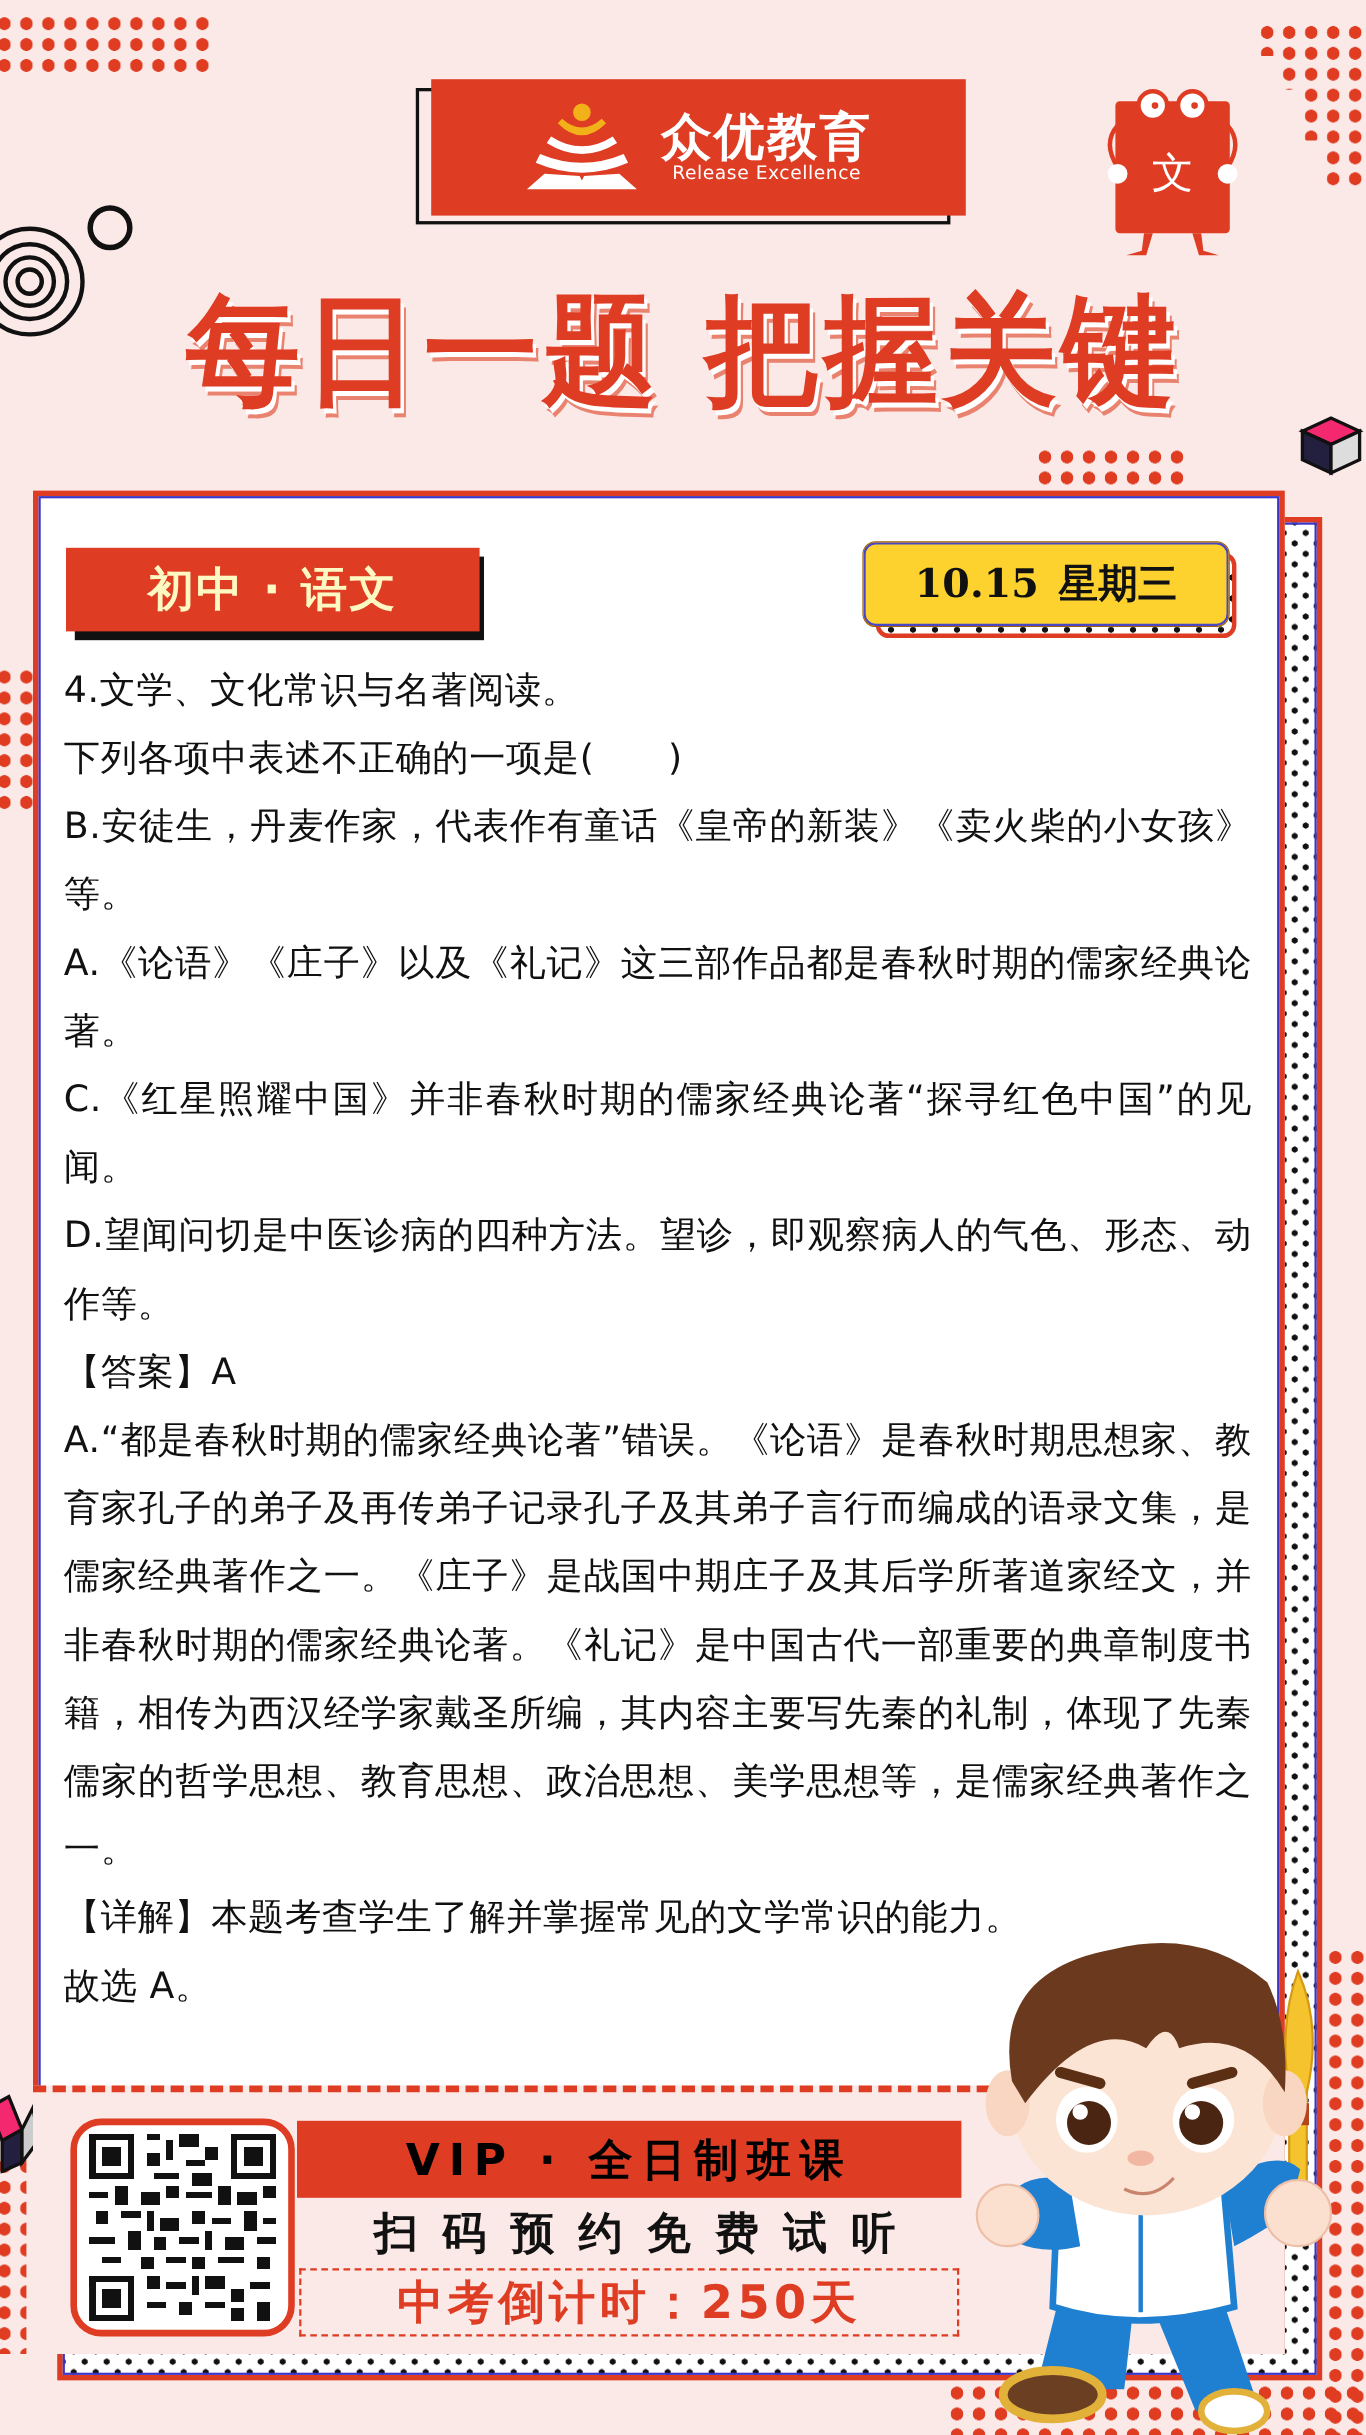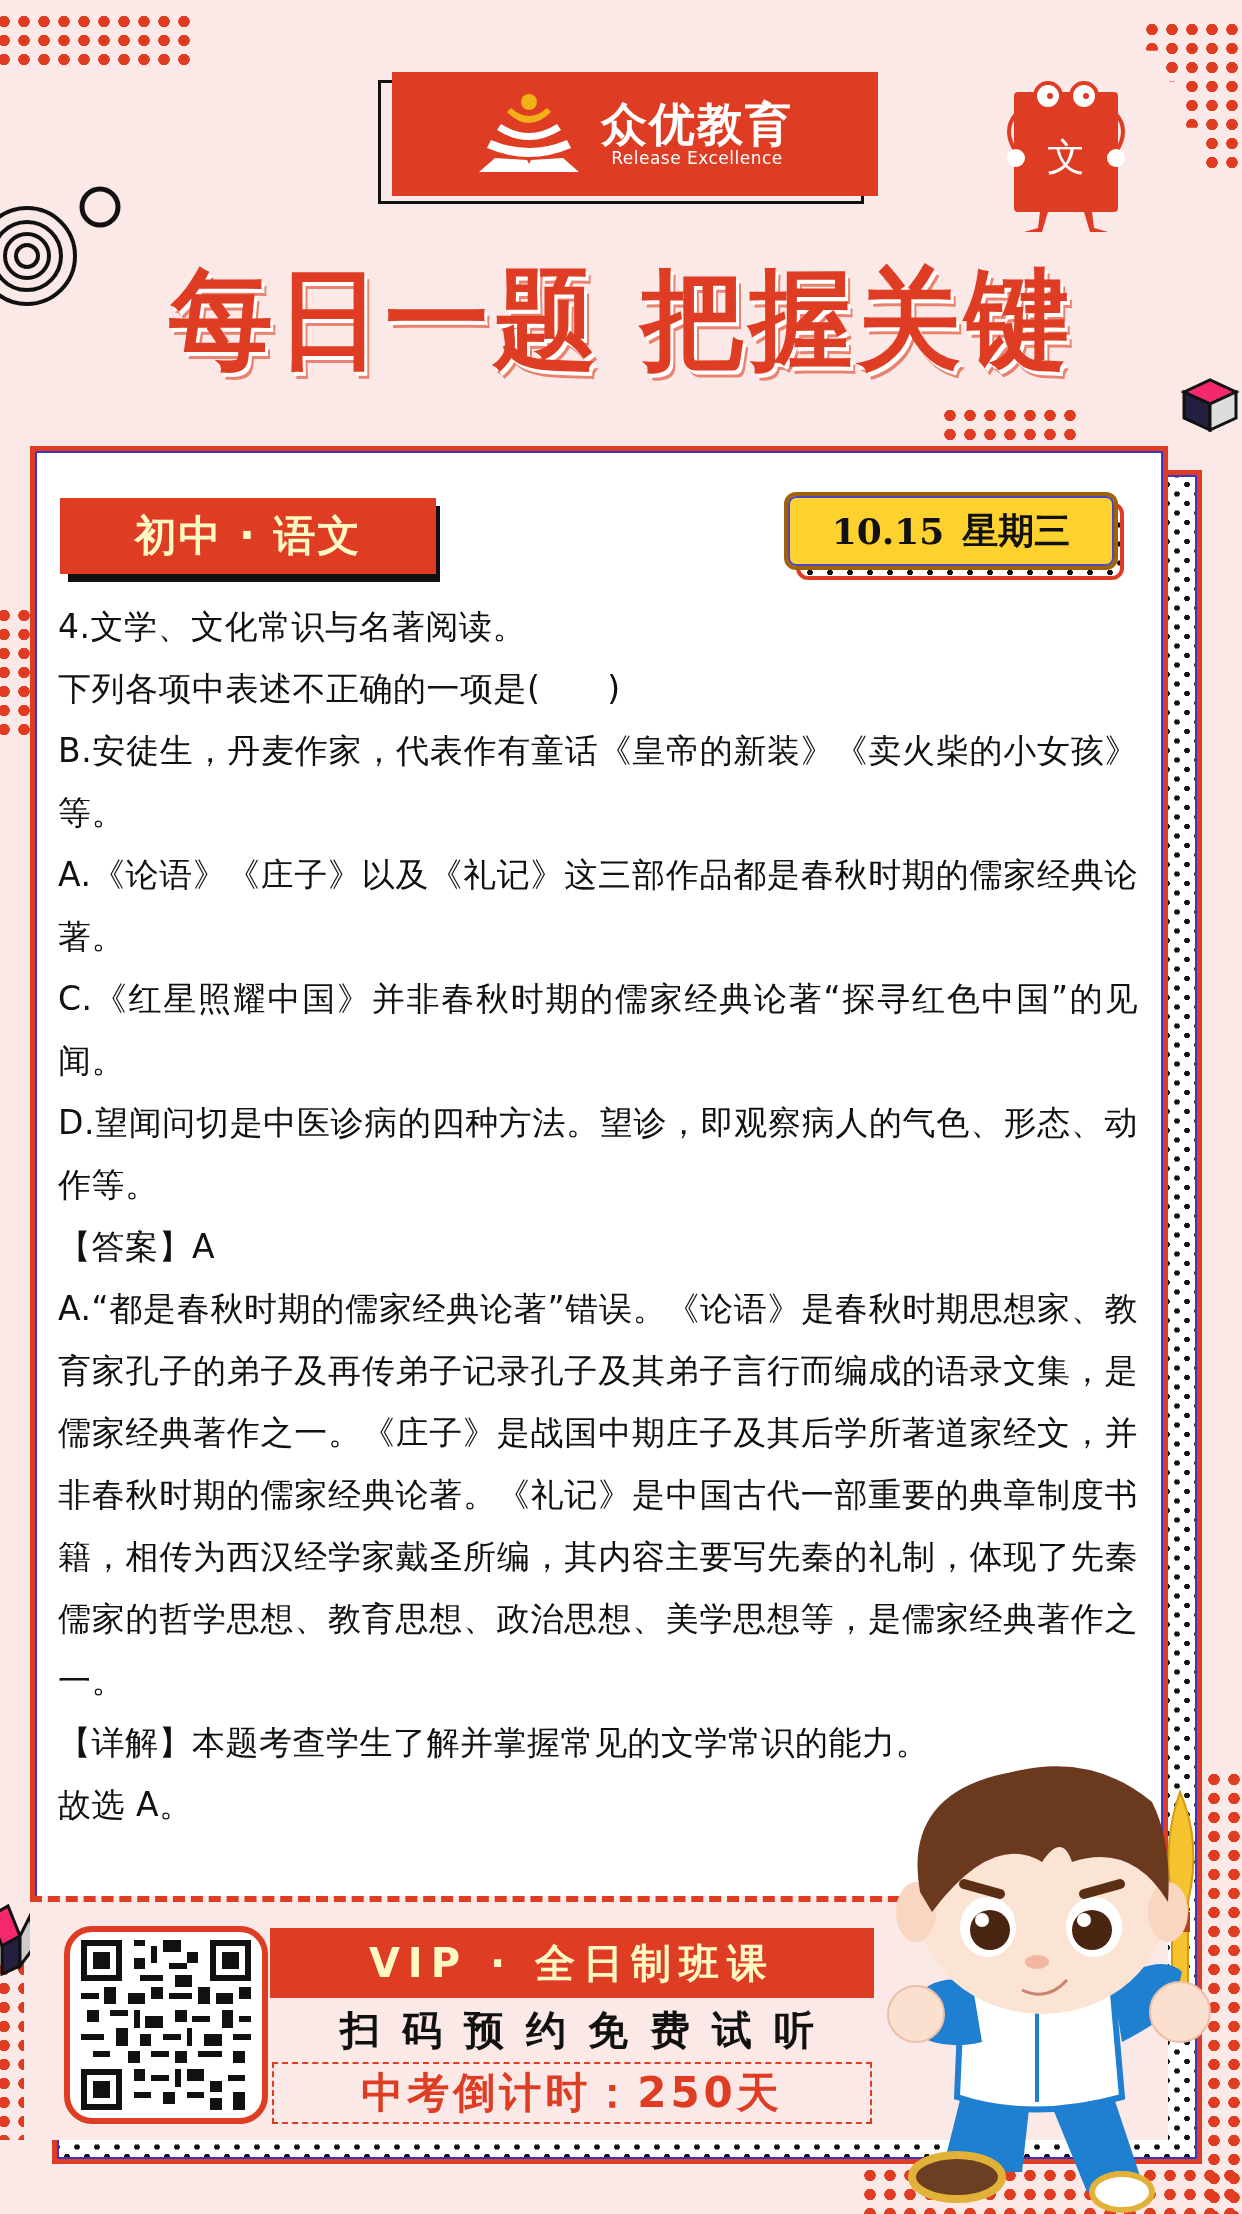--- a/index.html
+++ b/index.html
@@ -62,21 +62,21 @@
     background: #de3c23; color: #fef9c3;
     font-size: 42px; font-weight: bold; letter-spacing: 2px;
     display: flex; align-items: center; justify-content: center;
   }
   .date-back {
     left: 796px; top: 502px; width: 328px; height: 78px;
     border: 4px solid #de3c23; border-radius: 12px;
   }
   .date-tag {
     left: 784px; top: 492px; width: 334px; height: 78px;
-    background: #fdd22f; border: 4px solid #a16207; border-radius: 12px;
+    background: #fdd22f; border: 1px solid #a16207; border-radius: 12px;
     box-shadow: inset 0 0 0 2px #4a46c8;
     font-family: "DejaVu Serif", "Liberation Serif", serif;
     font-size: 36px; font-weight: bold; color: #111;
     display: flex; align-items: center; justify-content: center; gap: 18px;
   }
 
   .content {
     left: 58px; top: 596px; width: 1080px;
     font-size: 33px; line-height: 62px; color: #111;
     font-family: "DejaVu Sans", "Liberation Sans", sans-serif;
@@ -90,21 +90,21 @@
     background: #fbe9e7;
     border-top: 6px dashed #de3c23;
   }
   .qr-box {
     left: 64px; top: 1926px; width: 204px; height: 198px;
     background: #fff; border: 6px solid #de3c23; border-radius: 28px;
     display: flex; align-items: center; justify-content: center;
   }
   .vip-bar {
     left: 270px; top: 1928px; width: 604px; height: 70px;
-    background: #de3c23; color: #fef9c3;
+    background: #de3c23; color: #000000;
     font-size: 40px; font-weight: bold; letter-spacing: 8px;
     display: flex; align-items: center; justify-content: center;
   }
   .scan-line {
     left: 286px; top: 2000px; width: 604px; height: 60px;
     font-size: 40px; font-weight: bold; color: #111; letter-spacing: 22px;
     display: flex; align-items: center; justify-content: center;
   }
   .countdown {
     left: 272px; top: 2062px; width: 600px; height: 62px;

